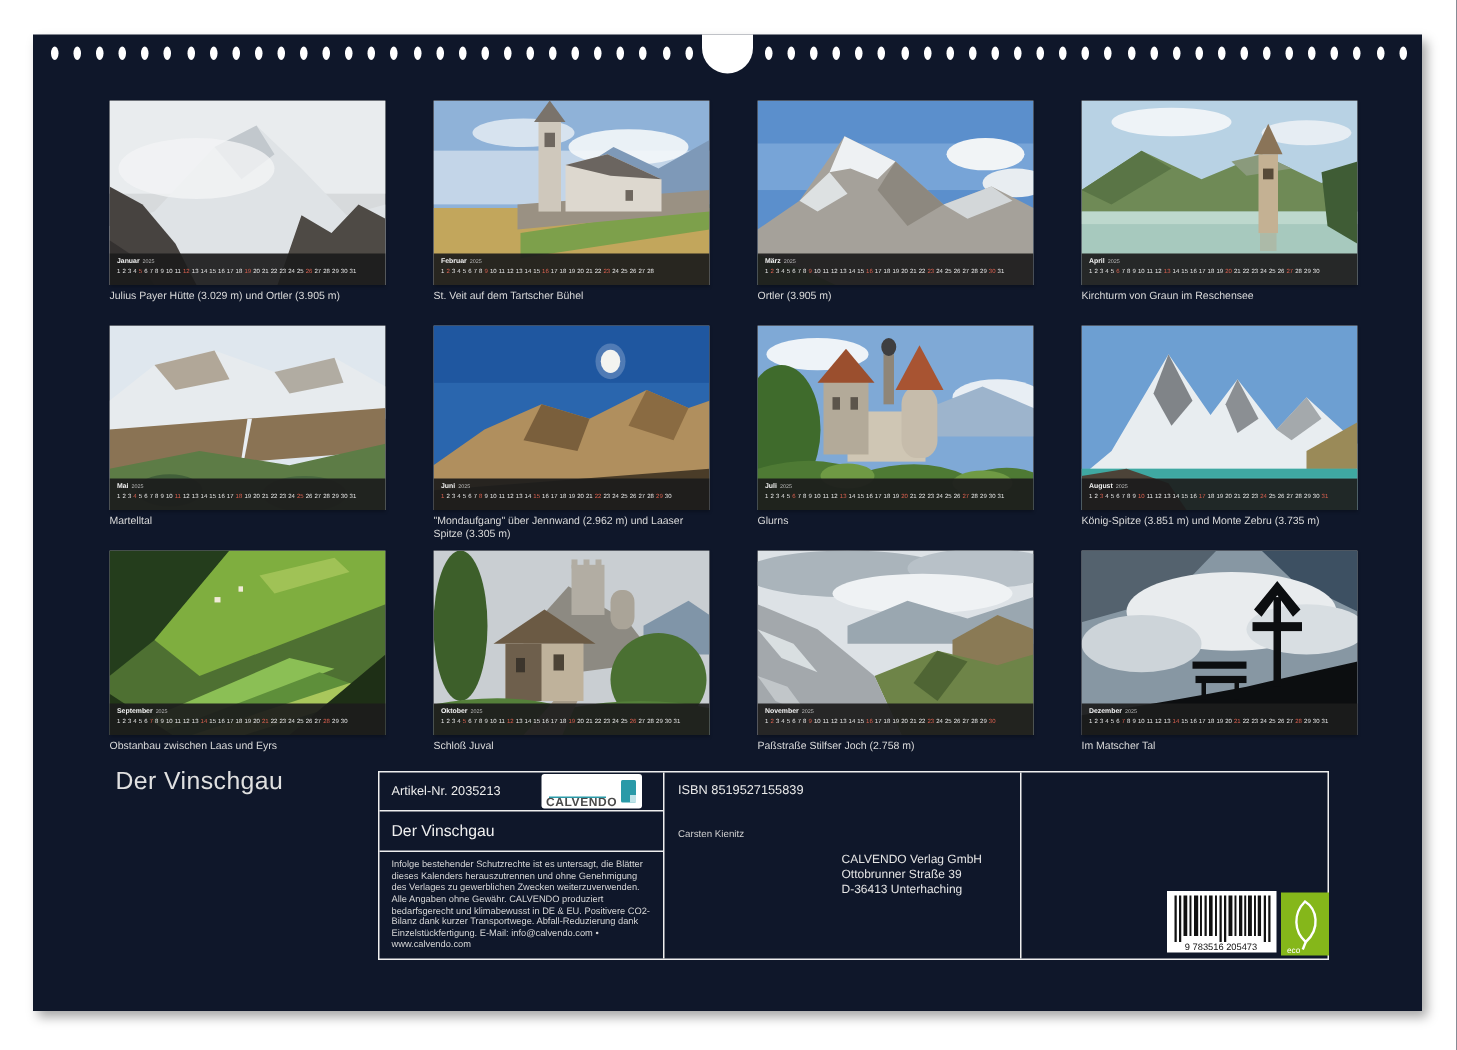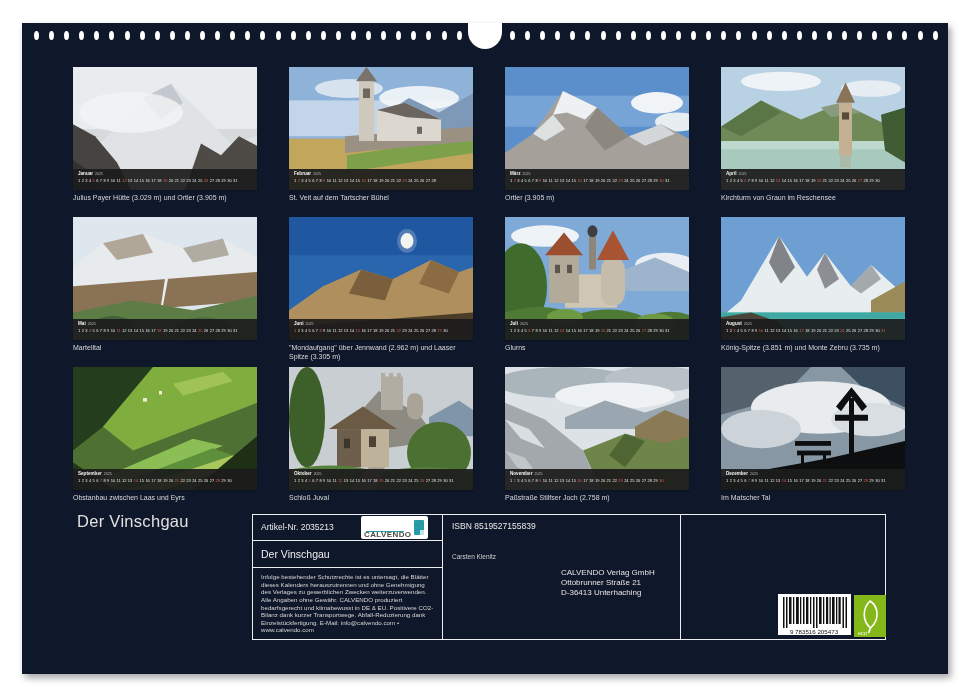--- a/index.html
+++ b/index.html
@@ -815,21 +815,21 @@
           <span class="calvendo-mark"></span>
         </span>
       </div>
       <div class="row-title">Der Vinschgau</div>
       <div class="row-legal">Infolge bestehender Schutzrechte ist es untersagt, die Blätter dieses Kalenders herauszutrennen und ohne Genehmigung des Verlages zu gewerblichen Zwecken weiterzuverwenden. Alle Angaben ohne Gewähr. CALVENDO produziert bedarfsgerecht und klimabewusst in DE &amp; EU. Positivere CO2-Bilanz dank kurzer Transportwege. Abfall-Reduzierung dank Einzelstückfertigung. E-Mail: info@calvendo.com • www.calvendo.com</div>
     </div>
     <div class="col2">
       <div class="isbn-line">ISBN 8519527155839</div>
       <div class="publisher">
         <div>CALVENDO Verlag GmbH</div>
-        <div>Ottobrunner Straße 21</div>
+        <div>Ottobrunner Straße 39</div>
         <div>D-36413 Unterhaching</div>
       </div>
       <div class="author">Carsten Kienitz</div>
     </div>
     <div class="col3">
       <div class="barcode-wrap">
         <svg viewBox="0 0 73 41" preserveAspectRatio="none">
           <g fill="#111">
             <rect x="5" y="3" width="1.5" height="31"></rect>
               <rect x="8" y="3" width="1.5" height="31"></rect>

